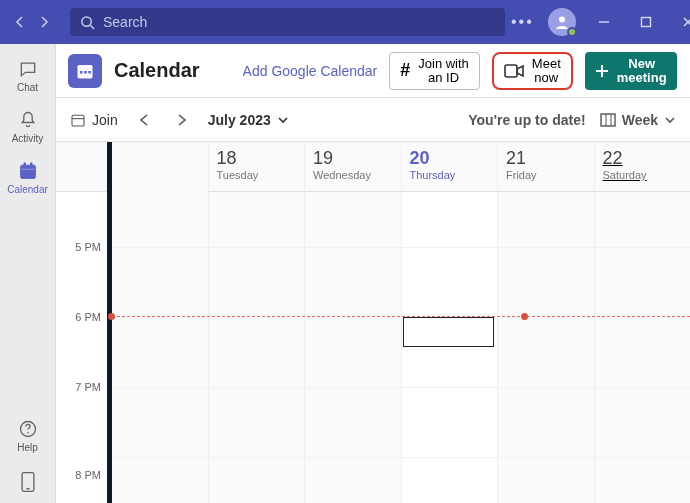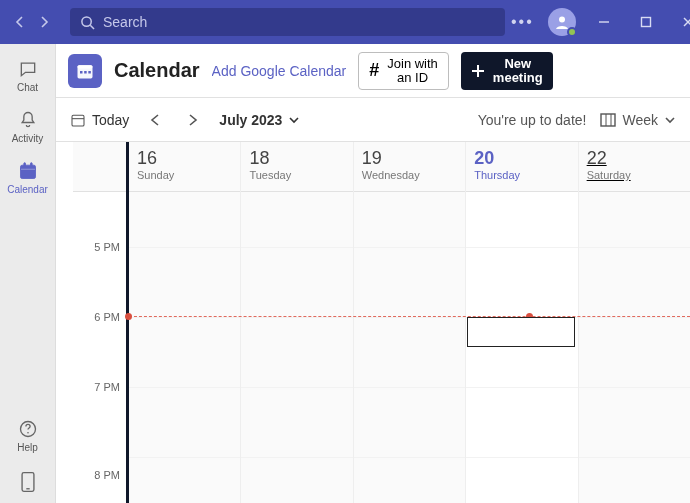--- a/index.html
+++ b/index.html
@@ -24,30 +24,30 @@
   .side-icon{height:22px;display:flex;align-items:center;justify-content:center;}
   .sidebar-bottom{margin-top:auto;margin-bottom:10px;display:flex;flex-direction:column;align-items:center;gap:10px;}
   .main{flex:1;display:flex;flex-direction:column;}
   .toolbar{height:54px;border-bottom:1px solid #e1e1e1;display:flex;align-items:center;padding:0 12px;gap:12px;}
   .cal-icon-box{width:34px;height:34px;border-radius:6px;background:#5b62c4;display:flex;align-items:center;justify-content:center;}
   .cal-title{font-size:20px;font-weight:700;color:#222;}
   .link-btn{color:#5b62c4;font-size:14px;white-space:nowrap;}
   .pill{display:flex;align-items:center;gap:8px;border:1px solid #bdbdbd;border-radius:4px;padding:4px 10px;background:#fff;height:38px;}
   .pill .two-line{display:flex;flex-direction:column;line-height:14px;font-size:13px;text-align:center;}
   .pill.red{border:2.5px solid #d93a2b;border-radius:8px;}
-  .pill.primary{background:#0f172a;border:none;color:#fff;}
+  .pill.primary{background:#0f766e;border:none;color:#fff;}
   .pill.primary .two-line{color:#fff;}
   .subbar{height:44px;border-bottom:1px solid #e1e1e1;display:flex;align-items:center;padding:0 14px;gap:14px;font-size:14px;color:#333;}
   .subbar .today{display:flex;align-items:center;gap:6px;}
   .subbar .arrow-btn{width:24px;height:24px;display:flex;align-items:center;justify-content:center;color:#555;}
   .subbar .month{font-weight:700;display:flex;align-items:center;gap:6px;justify-content:space-between;}
-  .subbar .right{margin-left:auto;display:flex;align-items:center;gap:14px;color:#555;}
+  .subbar .right{margin-left:auto;display:flex;align-items:center;gap:14px;color:#555;font-weight:bold;}
   .subbar .view-btn{display:flex;align-items:center;gap:6px;}
   .grid-wrap{flex:1;display:flex;overflow:hidden;}
-  .time-col{width:56px;border-right:3px solid #0f172a;position:relative;margin-left:17px;}
+  .time-col{width:56px;border-right:5px solid #0f172a;position:relative;}
   .time-label{position:absolute;right:6px;font-size:11px;color:#666;transform:translateY(-50%);}    
   .day-cols{flex:1;display:flex;position:relative;}
   .day-col{flex:1;border-right:1px solid #eee;position:relative;}
   .day-col:last-child{border-right:none;text-decoration:underline;}
   .day-head{height:50px;border-bottom:1px solid #e1e1e1;padding:6px 8px;background:#fafafa;}
   .day-num{font-size:18px;font-weight:400;color:#444;}
   .day-name{font-size:11px;color:#777;}
   .day-head.today .day-num{color:#5b62c4;font-weight:600;}
   .day-head.today .day-name{color:#5b62c4;}
   .day-col.today-col{background:#fff;}
@@ -171,26 +171,38 @@
       <div class="cal-icon-box">
         <svg width="20" height="20" viewBox="0 0 24 24">
             <rect x="3" y="5" width="18" height="16" rx="2" fill="#fff" opacity="0.95"></rect>
             <rect x="3" y="5" width="18" height="4" rx="2" fill="#fff"></rect>
             <rect x="6" y="12" width="3" height="3" fill="#5b62c4"></rect>
             <rect x="11" y="12" width="3" height="3" fill="#5b62c4"></rect>
             <rect x="16" y="12" width="3" height="3" fill="#5b62c4"></rect>
           </svg>
       </div>
       <div class="cal-title">Calendar</div>
-      <div class="link-btn" style="max-width:140px;overflow:hidden;">Add Google Calendar</div>
+      <div class="link-btn" style="max-width:140px;overflow:hidden;margin-left:31px;">Add Google Calendar</div>
       <div class="pill">
         <span style="font-size:18px;font-weight:600;">#</span>
         <div class="two-line">
           <span>Join with</span>
           <span>an ID</span>
+        </div>
+      </div>
+      <div class="pill red">
+        <span>
+          <svg width="20" height="14" viewBox="0 0 20 14">
+              <rect x="1" y="1" width="12" height="12" rx="2" fill="none" stroke="#333" stroke-width="1.6"></rect>
+              <path d="M13 5l6-3v10l-6-3z" fill="none" stroke="#333" stroke-width="1.6"></path>
+            </svg>
+        </span>
+        <div class="two-line">
+          <span>Meet</span>
+          <span>now</span>
         </div>
       </div>
       <div class="pill primary">
         <span>
           <svg width="14" height="14" viewBox="0 0 14 14">
               <line x1="7" y1="1" x2="7" y2="13" stroke="#fff" stroke-width="2"></line>
               <line x1="1" y1="7" x2="13" y2="7" stroke="#fff" stroke-width="2"></line>
             </svg>
         </span>
         <div class="two-line" style="font-weight:600;">
@@ -201,21 +213,21 @@
     </div>
 
     <div class="subbar">
       <div class="today">
         <span>
           <svg width="16" height="16" viewBox="0 0 24 24">
               <rect x="3" y="5" width="18" height="16" rx="2" fill="none" stroke="#555" stroke-width="1.6"></rect>
               <line x1="3" y1="10" x2="21" y2="10" stroke="#555" stroke-width="1.6"></line>
             </svg>
         </span>
-        <span>Today</span>
+        <span>Join</span>
       </div>
       <div class="arrow-btn">
         <svg width="10" height="12">
             <path d="M8 1 L2 6 L8 11" stroke="#555" stroke-width="1.6" fill="none"></path>
           </svg>
       </div>
       <div class="arrow-btn">
         <svg width="10" height="12">
             <path d="M2 1 L8 6 L2 11" stroke="#555" stroke-width="1.6" fill="none"></path>
           </svg>
@@ -256,24 +268,20 @@
         <div class="time-label" style="top:245px">7 PM</div>
         <div class="time-label" style="top:333px">8 PM</div>
       </div>
       <div class="day-cols">
 
         <div class="now-line" style="top:174px;left:0;">
           <span class="now-end" style="left:calc(100%/7*5 - 4px);"></span>
         </div>
 
         <div class="day-col">
-          <div class="day-head">
-              <div class="day-num">16</div>
-              <div class="day-name">Sunday</div>
-            </div>
           <div class="hour-lines">
               <div class="hour-line" style="top:55px"></div>
               <div class="hour-line" style="top:125px"></div>
               <div class="hour-line" style="top:195px"></div>
               <div class="hour-line" style="top:265px"></div>
             </div>
         </div>
         <div class="day-col">
           <div class="day-head">
               <div class="day-num">18</div>
@@ -306,20 +314,32 @@
           <div class="hour-lines">
               <div class="hour-line" style="top:55px"></div>
               <div class="hour-line" style="top:125px"></div>
               <div class="hour-line" style="top:195px"></div>
               <div class="hour-line" style="top:265px"></div>
             </div>
           <div class="sel-box" style="top:175px;"></div>
         </div>
         <div class="day-col">
           <div class="day-head">
+              <div class="day-num">21</div>
+              <div class="day-name">Friday</div>
+            </div>
+          <div class="hour-lines">
+              <div class="hour-line" style="top:55px"></div>
+              <div class="hour-line" style="top:125px"></div>
+              <div class="hour-line" style="top:195px"></div>
+              <div class="hour-line" style="top:265px"></div>
+            </div>
+        </div>
+        <div class="day-col">
+          <div class="day-head">
               <div class="day-num">22</div>
               <div class="day-name">Saturday</div>
             </div>
           <div class="hour-lines">
               <div class="hour-line" style="top:55px"></div>
               <div class="hour-line" style="top:125px"></div>
               <div class="hour-line" style="top:195px"></div>
               <div class="hour-line" style="top:265px"></div>
             </div>
         </div>

